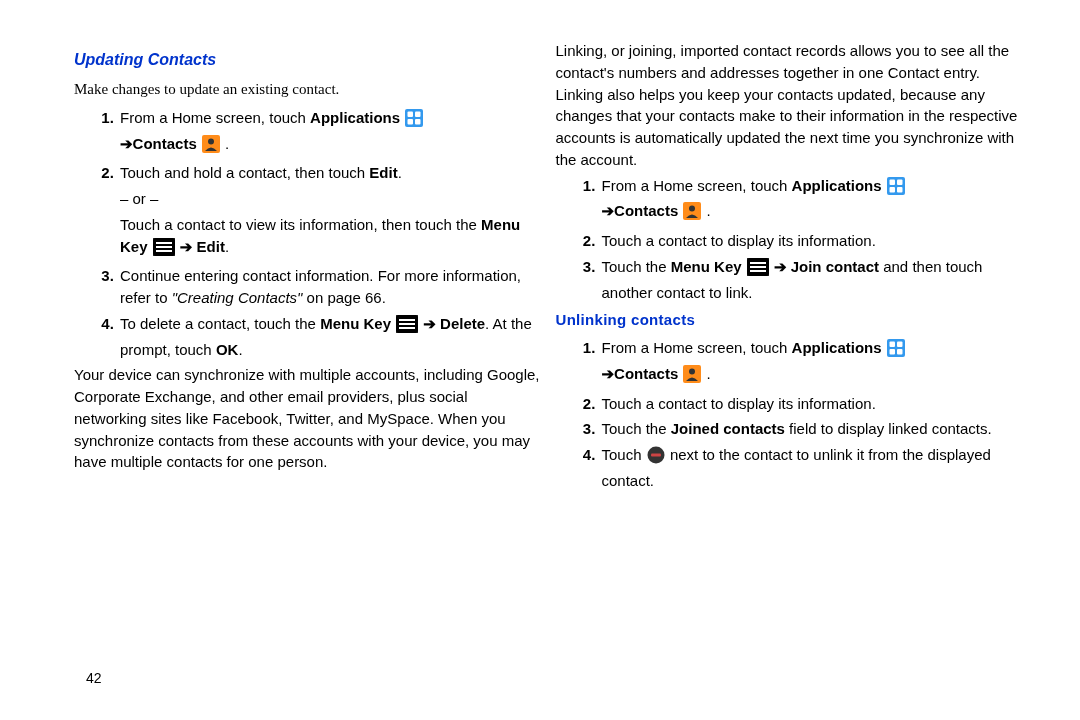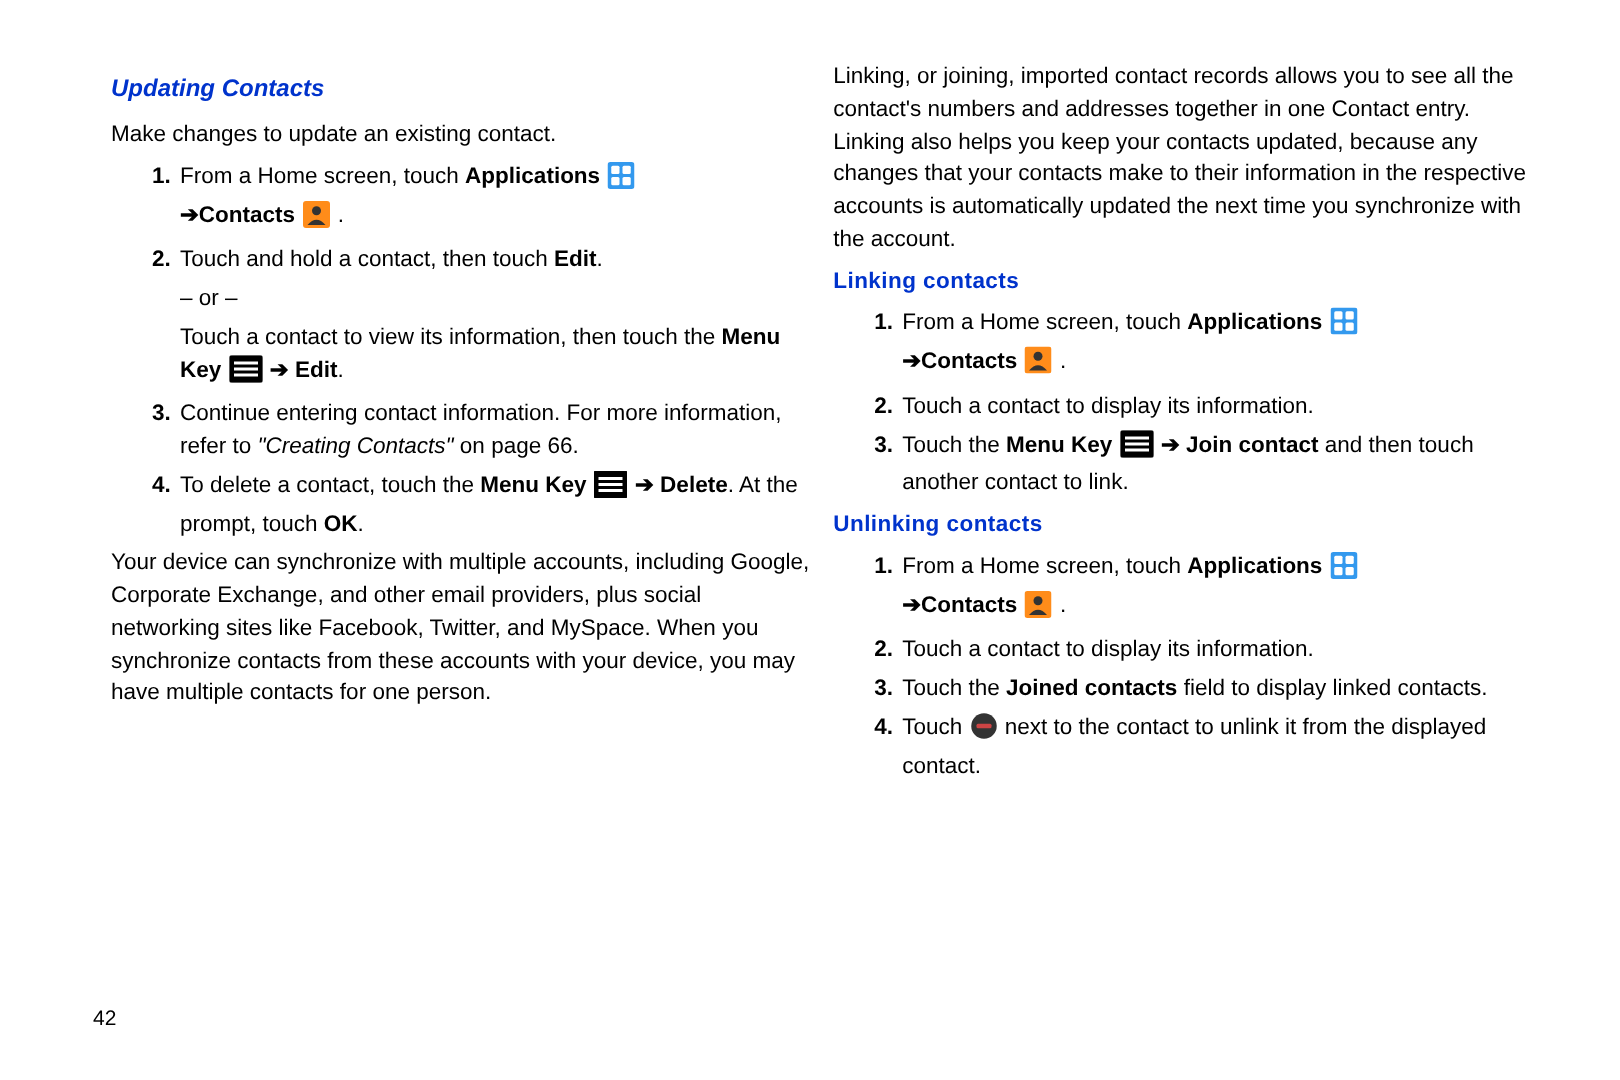--- a/index.html
+++ b/index.html
@@ -35,20 +35,21 @@
   }
   .heading-minor {
     color: #0033cc;
     font-weight: bold;
     font-size: 15px;
     margin: 6px 0 6px 0;
     letter-spacing: 0.3px;
   }
   .intro {
     margin: 4px 0 6px 0;
+    font-family: Liberation Serif, serif;
   }
   ol {
     margin: 0 0 4px 0;
     padding-left: 44px;
   }
   ol > li {
     margin: 4px 0;
     padding-left: 2px;
   }
   ol > li::marker {
@@ -57,21 +58,21 @@
   .b { font-weight: bold; }
   .it { font-style: italic; }
   .icon {
     display: inline-block;
     vertical-align: -4px;
     margin: 0 1px;
   }
   .page-number {
     position: absolute;
     bottom: 34px;
-    left: 62px;
+    left: 86px;
     font-size: 14px;
   }
   .arrow-bold { font-weight: bold; }
 </style>
 </head>
 <body>
 
 <svg width="0" height="0" style="position:absolute">
   <defs>
     <g id="apps-icon">
@@ -132,21 +133,20 @@
               <use href="#menu-key-icon"></use>
             </svg></span><span class="b"> ➔ </span><span class="b">Delete</span><span>. At the prompt, touch </span><span class="b">OK</span><span>.</span>
       </li>
     </ol>
     <div>Your device can synchronize with multiple accounts, including Google, Corporate Exchange, and other email providers, plus social networking sites like Facebook, Twitter, and MySpace. When you synchronize contacts from these accounts with your device, you may have multiple contacts for one person.</div>
   </div>
 
   <div class="col col-right">
     <div>Linking, or joining, imported contact records allows you to see all the contact's numbers and addresses together in one Contact entry. Linking also helps you keep your contacts updated, because any changes that your contacts make to their information in the respective accounts is automatically updated the next time you synchronize with the account.</div>
 
-    <div class="heading-minor">Linking contacts</div>
     <ol>
       <li>
         <span>From a Home screen, touch </span><span class="b">Applications</span>
         <span class="icon"><svg width="18" height="18">
               <use href="#apps-icon"></use>
             </svg></span><br>
         <span class="b arrow-bold">➔Contacts</span>
         <span class="icon"><svg width="18" height="18">
               <use href="#contacts-icon"></use>
             </svg></span><span> .</span>

